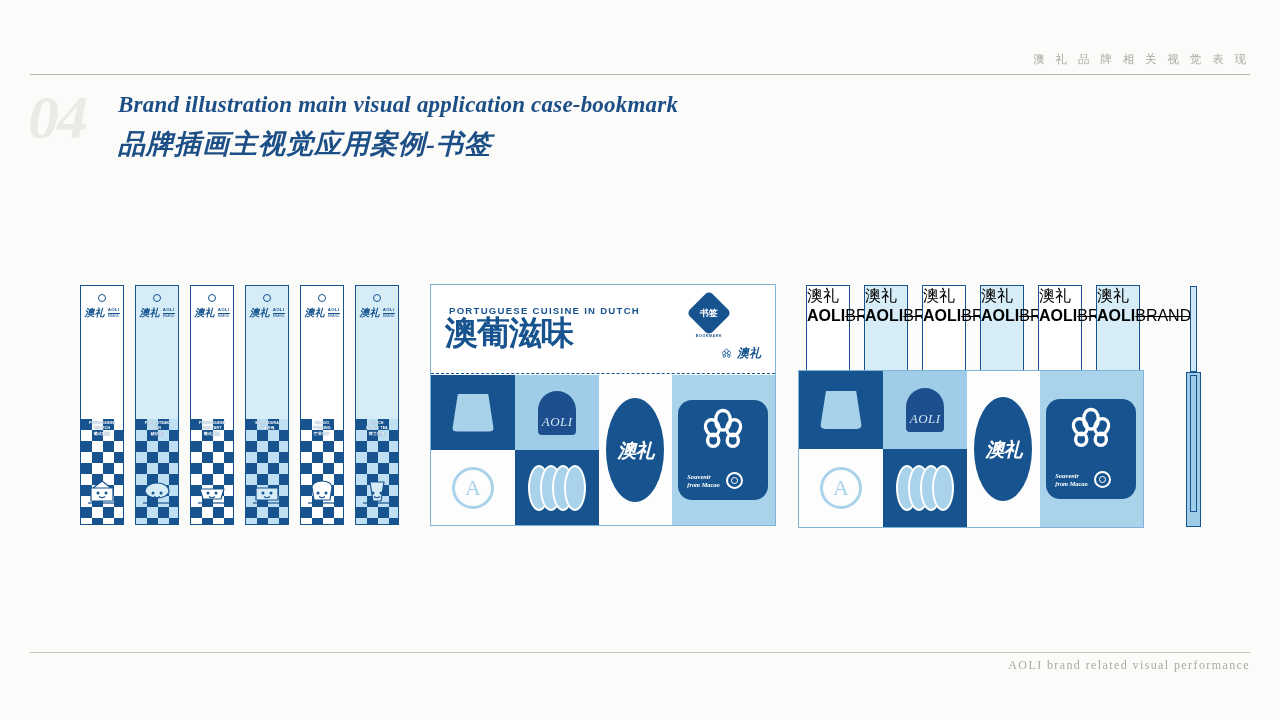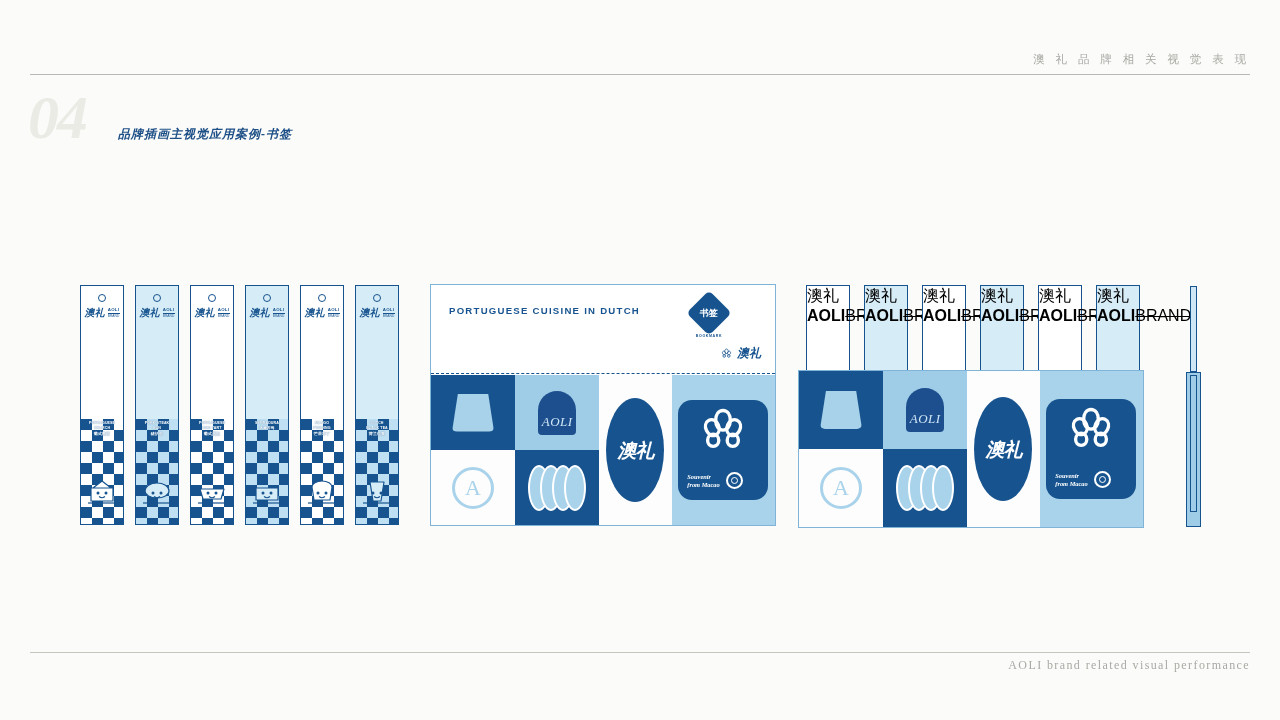--- a/index.html
+++ b/index.html
@@ -26,21 +26,21 @@
   }
   .title-en{
     position:absolute;left:118px;top:92px;
     font-family:"Liberation Serif", serif;
     font-style:italic;font-weight:700;font-size:23px;
     color:#1d4f87;letter-spacing:.2px;white-space:nowrap;
   }
   .title-cn{
     position:absolute;left:118px;top:126px;
     font-family:"Liberation Serif", serif;
-    font-style:italic;font-weight:700;font-size:12px;
+    font-style:italic;font-weight:700;font-size:27px;
     color:#1d4f87;letter-spacing:1px;white-space:nowrap;
   }
 
   
   .ftr-rule{position:absolute;left:30px;top:652px;width:1220px;height:1px;background:#c6c6c1;}
   .ftr-right{
     position:absolute;right:30px;top:658px;
     font-family:"Liberation Serif", serif;
     font-size:12px;letter-spacing:1.4px;color:#a9a9a4;white-space:nowrap;
   }
@@ -179,20 +179,21 @@
     border:1px solid #17548f;}
 </style>
 </head>
 <body>
 
 <div class="slide">
 
   <div class="hdr-rule"></div>
   <div class="hdr-right">澳 礼 品 牌 相 关 视 觉 表 现</div>
   <div class="big-num">04</div>
+  <div class="title-en">Brand illustration main visual application case-bookmark</div>
   <div class="title-cn">品牌插画主视觉应用案例-书签</div>
 
   <div class="stage" id="stage">
       <div class="bm white" style="left: 80px;">
         <div class="hole"></div>
         <div class="brandrow">
           <div class="cn">澳礼</div>
           <div class="aoli">
             <b>AOLI</b>
             <i></i>
@@ -586,20 +587,21 @@
               <circle cx="22" cy="19" r="1.5" fill="#17548f" stroke="none"></circle>
               <path d="M15 22.5q3 2.4 6 0" fill="none" stroke="#17548f" stroke-width="1.1"></path>
               <path d="M4 29h28" fill="none" stroke="#17548f" stroke-width="1.2"></path>
             </g>
           </svg>
         </div>
       </div>
       <div class="pkg" style="left: 430px; top: 284px; width: 346px; height: 242px;">
         <div class="pkg-head">
           <div class="kicker">PORTUGUESE CUISINE IN DUTCH</div>
+          <div class="maincn">澳葡滋味</div>
           <div class="badge">
             <div class="diamond">
               <span>书签</span>
             </div>
             <div class="bmk">BOOKMARK</div>
           </div>
           <div class="badge-brand">
             <svg width="13" height="10.14" viewBox="0 0 40 31">
               <g fill="none" stroke="#17548f" stroke-width="2.4" stroke-linejoin="round">
                 <path d="M20 3c3.2 0 5.2 3 5.2 7s-2 7-5.2 7-5.2-3-5.2-7 2-7 5.2-7z"></path>

